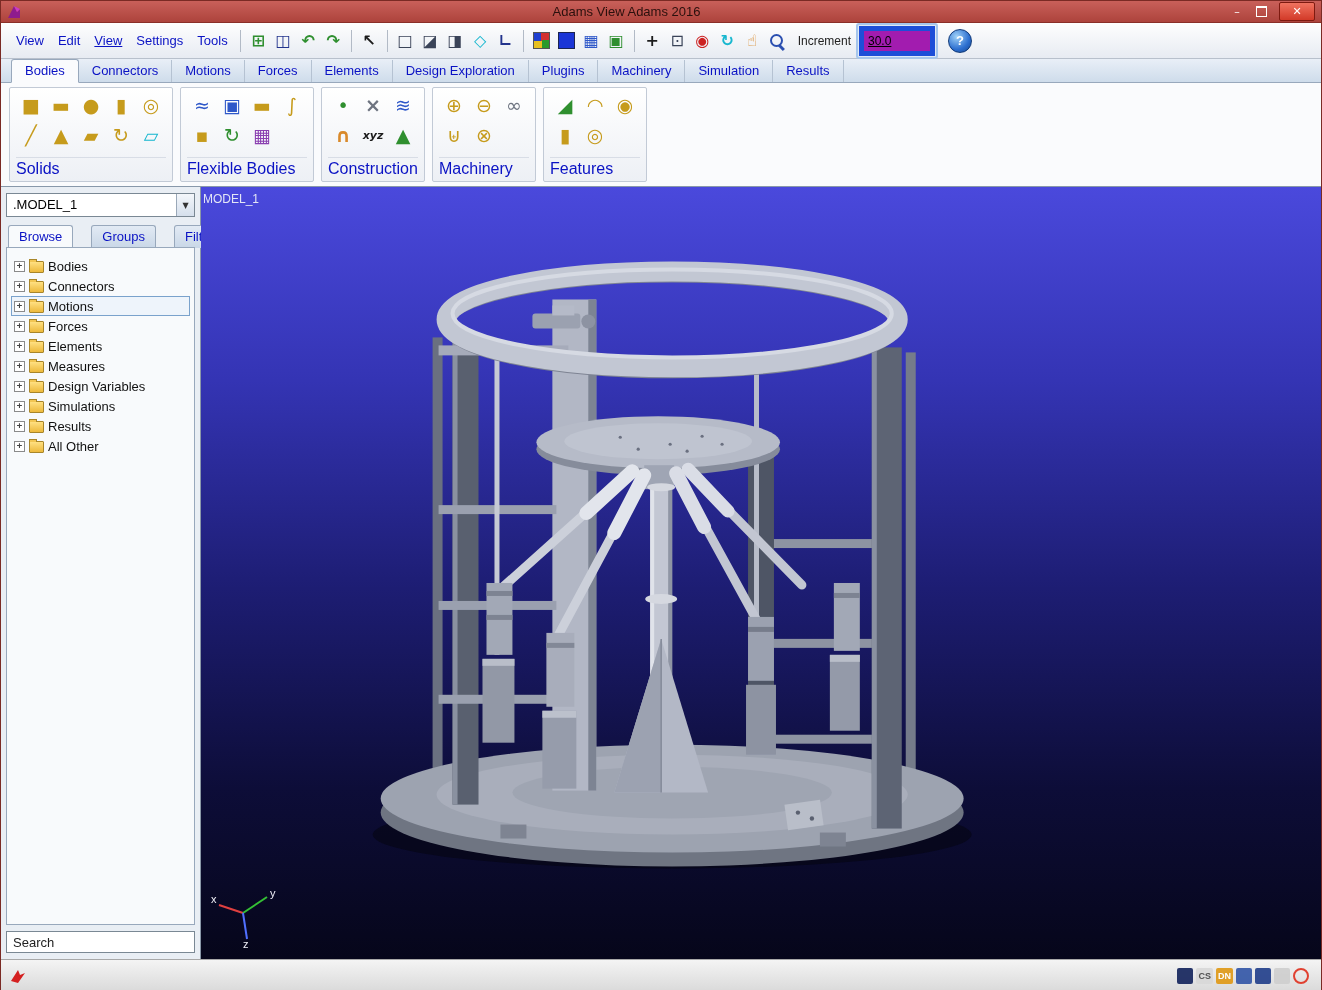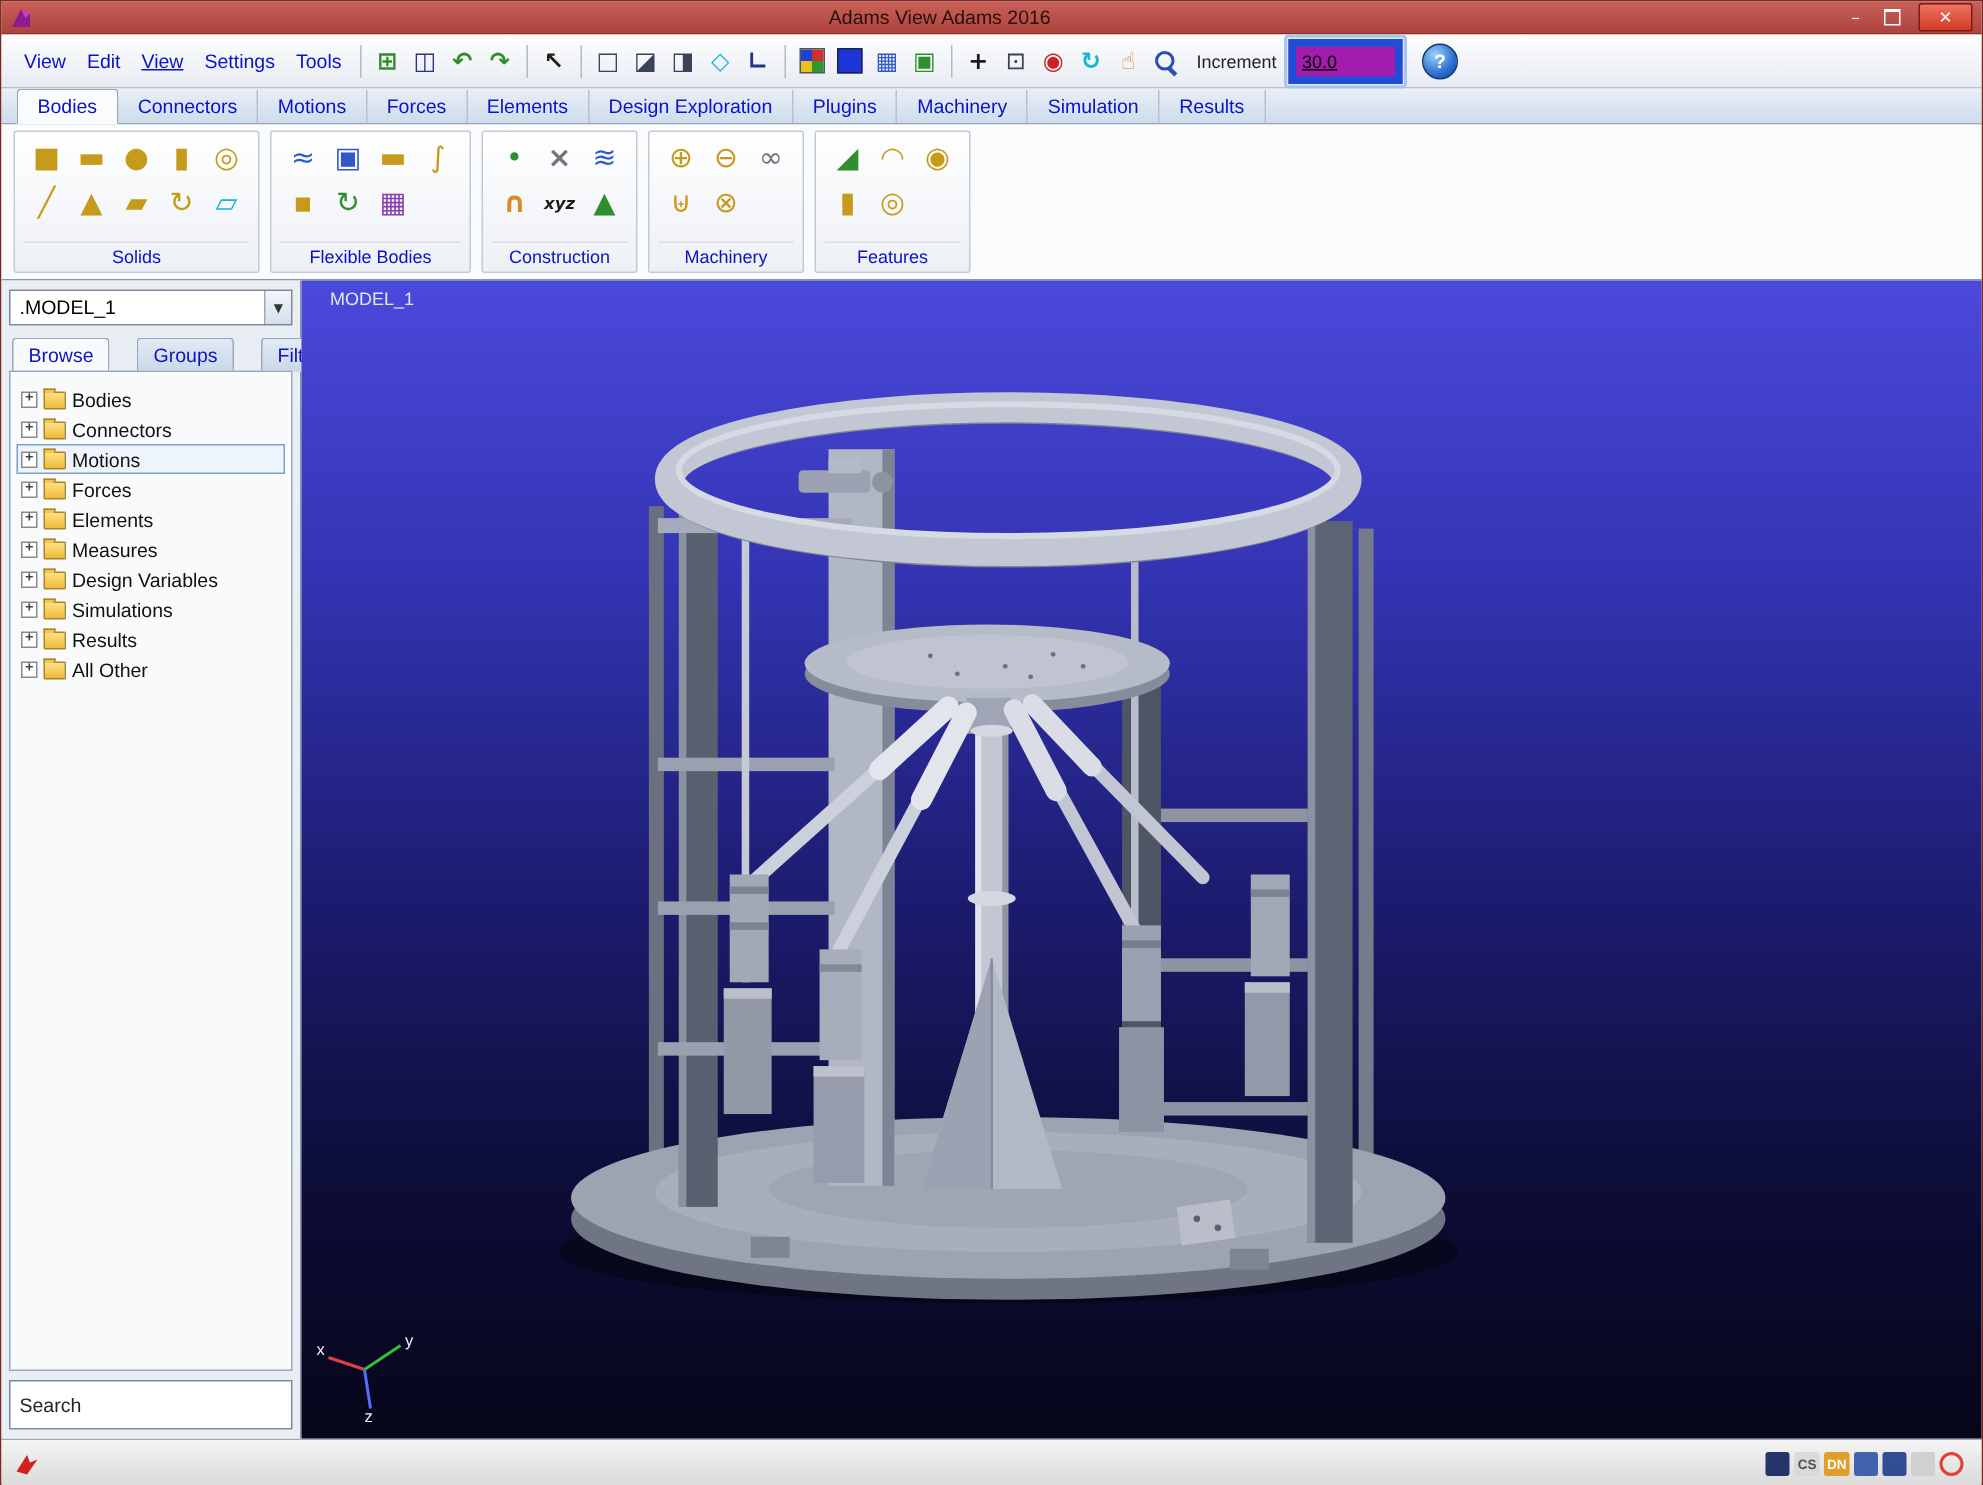--- a/index.html
+++ b/index.html
@@ -41,45 +41,45 @@
 
   
   .ribbon{height:104px;background:#fafbfd;border-bottom:1px solid #8898aa;display:flex;gap:7px;padding:4px 8px;box-sizing:border-box;}
   .rgroup{border:1px solid #c2cad6;background:linear-gradient(#ffffff,#edf0f5);display:flex;flex-direction:column;padding:2px 6px 0;border-radius:2px;}
   .rgrid{display:grid;grid-auto-rows:30px;align-items:center;justify-items:center;}
   .g5{grid-template-columns:repeat(5,30px);}
   .g4{grid-template-columns:repeat(4,30px);}
   .g3{grid-template-columns:repeat(3,30px);}
   .ri{font-family:"DejaVu Sans",sans-serif;font-size:19px;width:30px;height:28px;display:flex;align-items:center;justify-content:center;}
   .xyzi{font-style:italic;font-weight:bold;font-size:11px;}
-  .rlabel{margin-top:auto;text-align:center;font-size:12px;color:#0a12c4;border-top:1px solid #d8dde6;padding:2px 0 3px;}
+  .rlabel{margin-top:auto;text-align:left;font-size:16px;color:#0a12c4;border-top:1px solid #d8dde6;padding:2px 0 3px;}
 
   
   .main{height:772px;display:flex;}
   .sidebar{width:200px;box-sizing:border-box;background:#e9eef4;border-right:1px solid #8a98a8;display:flex;flex-direction:column;padding:6px 5px 6px;}
   .combo{display:flex;height:22px;border:1px solid #7a8894;background:#fff;}
   .combo-value{flex:1;font-size:13px;padding:3px 6px;white-space:nowrap;overflow:hidden;}
   .combo-btn{width:17px;background:linear-gradient(#f4f7fb,#d5dfec);border-left:1px solid #9aa8b8;display:flex;align-items:center;justify-content:center;font-size:8px;color:#333;font-family:"DejaVu Sans",sans-serif;}
   .side-tabs{display:flex;margin-top:8px;padding-left:2px;}
   .stab{font-size:13px;color:#0a12c4;padding:3px 10px 4px;background:linear-gradient(#e2eaf4,#c9d7e7);border:1px solid #98a8bc;border-bottom:none;margin-right:18px;border-radius:3px 3px 0 0;}
   .stab.active{background:#f8fafc;}
   .treepanel{flex:1;border:1px solid #98a8bc;background:#f8fafc;margin-top:-1px;padding:8px 4px;overflow:hidden;}
   .trow{display:flex;align-items:center;gap:4px;height:18px;border:1px solid transparent;padding:0 2px;font-size:13px;color:#111;}
   .trow.sel{border:1px solid #7aa2cc;background:#eef4fb;}
   .exp{position:relative;width:9px;height:9px;border:1px solid #8a8a8a;background:#fff;flex:none;}
   .exp::before{content:"+";position:absolute;left:0;top:-1px;width:9px;text-align:center;font:bold 9px/9px "DejaVu Sans Mono",monospace;color:#444;}
   .folder{position:relative;width:13px;height:10px;background:linear-gradient(#ffe082,#edb93c);border:1px solid #a8862a;border-radius:1px;flex:none;margin-top:2px;}
   .folder::before{content:"";position:absolute;top:-3px;left:-1px;width:6px;height:2px;background:#f3c653;border:1px solid #a8862a;border-bottom:none;}
   .searchwrap{margin-top:6px;}
-  .search-input{width:100%;box-sizing:border-box;height:33px;border:1px solid #7a8894;font-size:13px;padding:2px 6px;background:#fff;font-family:"Liberation Sans",sans-serif;}
+  .search-input{width:100%;box-sizing:border-box;height:22px;border:1px solid #7a8894;font-size:13px;padding:2px 6px;background:#fff;font-family:"Liberation Sans",sans-serif;}
   .search-input::placeholder{color:#222;opacity:1;}
 
   
   .viewport{flex:1;position:relative;background:linear-gradient(180deg,#4a49dc 0%,#3434b4 25%,#1d1d73 52%,#0d0d38 78%,#06061a 100%);overflow:hidden;}
-  .vplabel{position:absolute;top:5px;left:19px;font-size:12px;color:#e3e6f6;}
+  .vplabel{position:absolute;top:5px;left:2px;font-size:12px;color:#e3e6f6;}
   .model{position:absolute;inset:0;width:100%;height:100%;}
   .triad{position:absolute;left:8px;bottom:10px;}
   .triad text{fill:#f0f0f8;font-size:11px;font-family:"Liberation Sans",sans-serif;}
 
   
   .statusbar{height:32px;background:linear-gradient(#f4f4f4,#dadada);border-top:1px solid #a8a8a8;display:flex;align-items:center;padding:0 8px;box-sizing:border-box;}
   .wmbar{margin-left:auto;display:flex;align-items:center;gap:3px;opacity:.92;margin-right:4px;}
   .wm{height:16px;min-width:16px;display:flex;align-items:center;justify-content:center;font-size:9px;font-weight:bold;border-radius:2px;padding:0 2px;box-sizing:border-box;}
   .wm1{background:#16265e;width:16px;}
   .wmcs{background:#d9d9d9;color:#444;}

